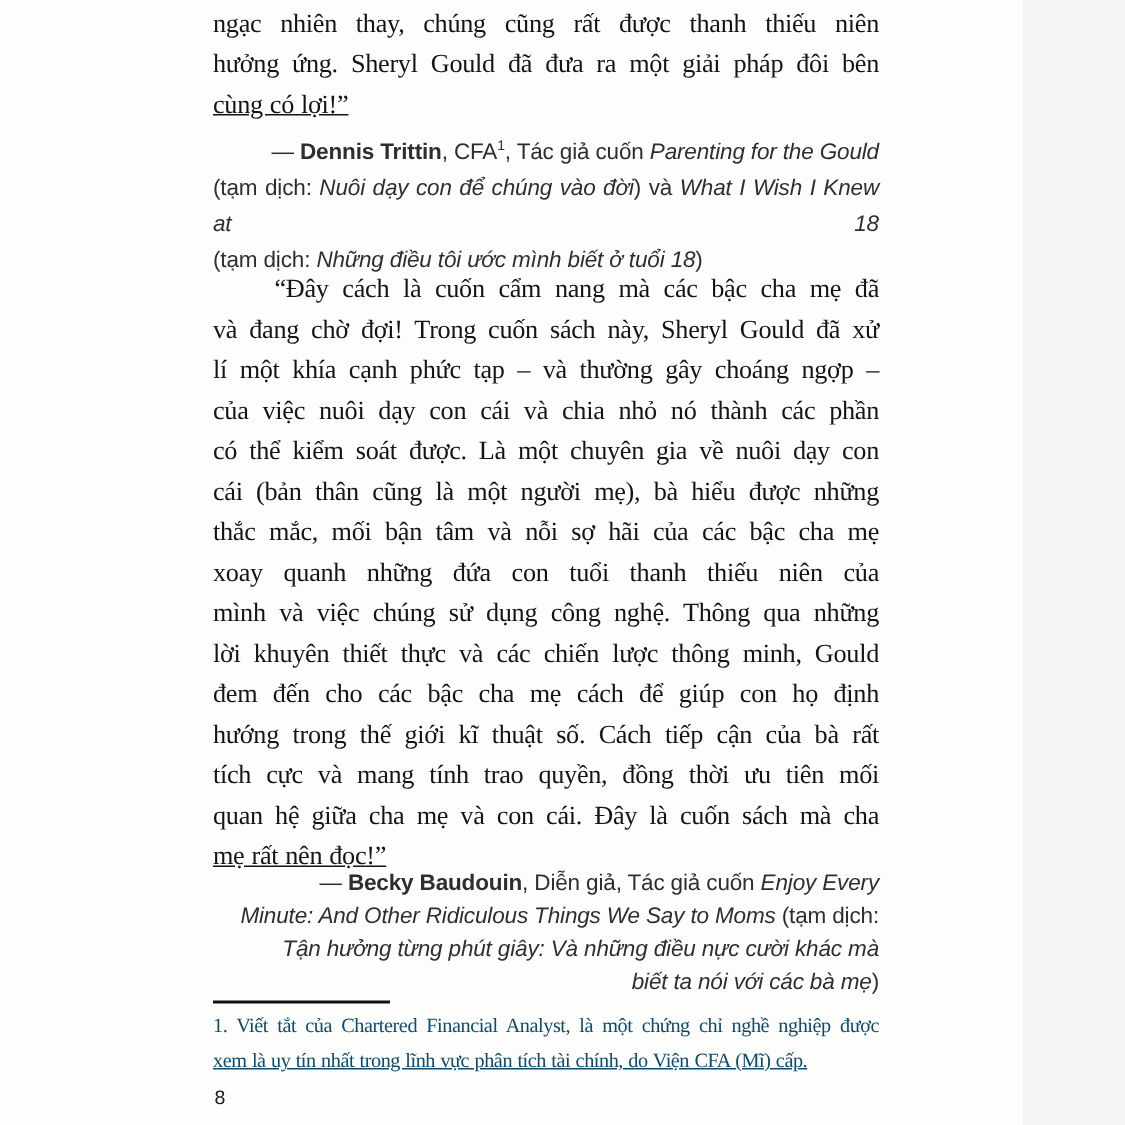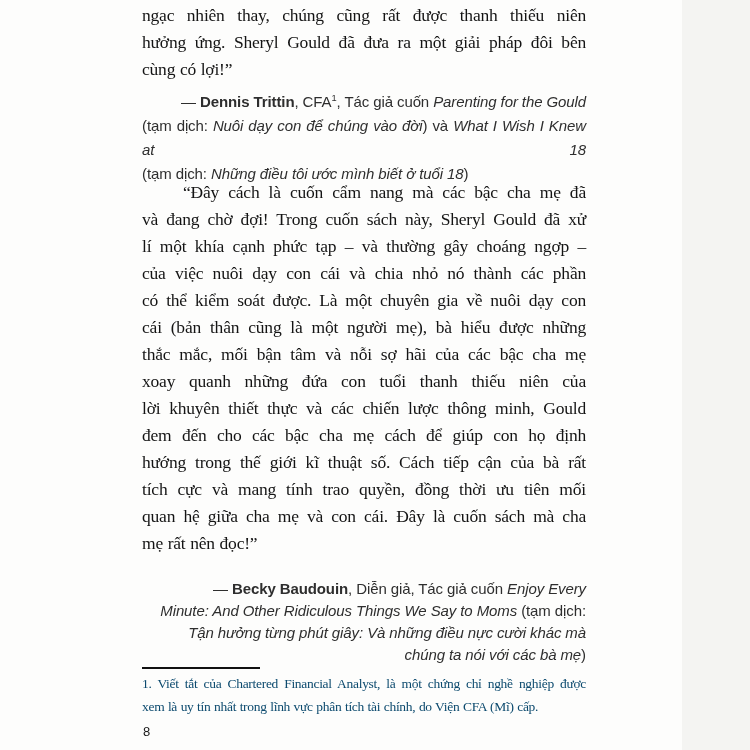--- a/index.html
+++ b/index.html
@@ -26,20 +26,21 @@
     line-height:27px;
     letter-spacing:-0.2px;
     color:#141414;
     text-align:justify;
     text-align-last:justify;
     word-spacing:0.5px;
   }
   .serif-block .line:last-child{
     text-align:left;
     text-align-last:left;
+    text-decoration:underline;
   }
   .quote-para .line:first-child{
     text-indent:41px;
   }
   
   .sans-block .line{
     font-family:"Liberation Sans", sans-serif;
     font-size:15px;
     line-height:24px;
     letter-spacing:-0.1px;
@@ -112,33 +113,34 @@
 
   <div class="col serif-block quote-para" style="top:179px">
       <div class="line">“Đây cách là cuốn cẩm nang mà các bậc cha mẹ đã</div>
       <div class="line">và đang chờ đợi! Trong cuốn sách này, Sheryl Gould đã xử</div>
       <div class="line">lí một khía cạnh phức tạp – và thường gây choáng ngợp –</div>
       <div class="line">của việc nuôi dạy con cái và chia nhỏ nó thành các phần</div>
       <div class="line">có thể kiểm soát được. Là một chuyên gia về nuôi dạy con</div>
       <div class="line">cái (bản thân cũng là một người mẹ), bà hiểu được những</div>
       <div class="line">thắc mắc, mối bận tâm và nỗi sợ hãi của các bậc cha mẹ</div>
       <div class="line">xoay quanh những đứa con tuổi thanh thiếu niên của</div>
+      <div class="line">mình và việc chúng sử dụng công nghệ. Thông qua những</div>
       <div class="line">lời khuyên thiết thực và các chiến lược thông minh, Gould</div>
       <div class="line">đem đến cho các bậc cha mẹ cách để giúp con họ định</div>
       <div class="line">hướng trong thế giới kĩ thuật số. Cách tiếp cận của bà rất</div>
       <div class="line">tích cực và mang tính trao quyền, đồng thời ưu tiên mối</div>
       <div class="line">quan hệ giữa cha mẹ và con cái. Đây là cuốn sách mà cha</div>
       <div class="line">mẹ rất nên đọc!”</div>
     </div>
 
   <div class="col sans-block attr2" style="top:578px">
       <div class="line">— <b>Becky Baudouin</b>, Diễn giả, Tác giả cuốn <i>Enjoy Every</i></div>
       <div class="line"><i>Minute: And Other Ridiculous Things We Say to Moms</i> (tạm dịch:</div>
       <div class="line"><i>Tận hưởng từng phút giây: Và những điều nực cười khác mà</i></div>
-      <div class="line"><i>chúng ta nói với các bà mẹ</i>)</div>
+      <div class="line"><i>biết ta nói với các bà mẹ</i>)</div>
     </div>
 
   <div class="footnote-rule"></div>
 
   <div class="col serif-block footnote" style="top:672px">
       <div class="line">1. Viết tắt của Chartered Financial Analyst, là một chứng chỉ nghề nghiệp được</div>
       <div class="line">xem là uy tín nhất trong lĩnh vực phân tích tài chính, do Viện CFA (Mĩ) cấp.</div>
     </div>
 
   <div class="page-number">8</div>

